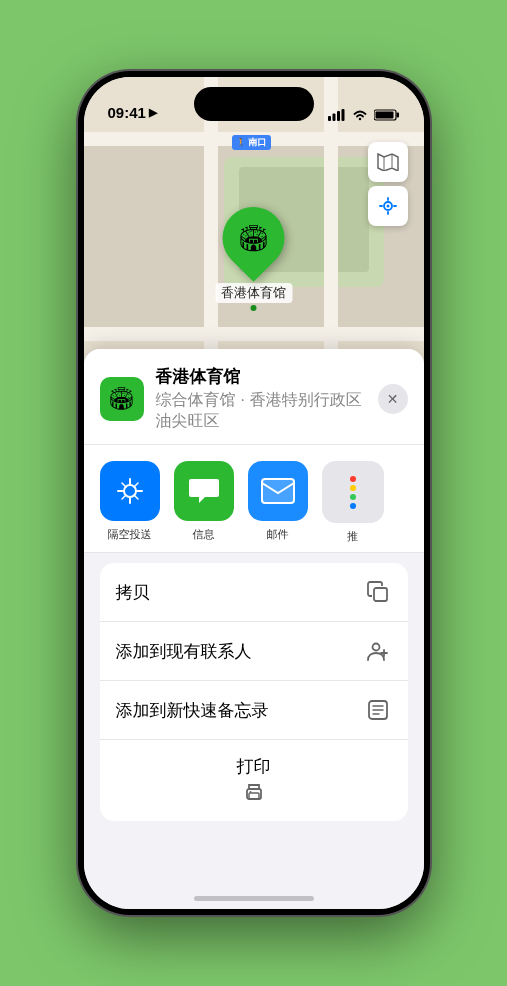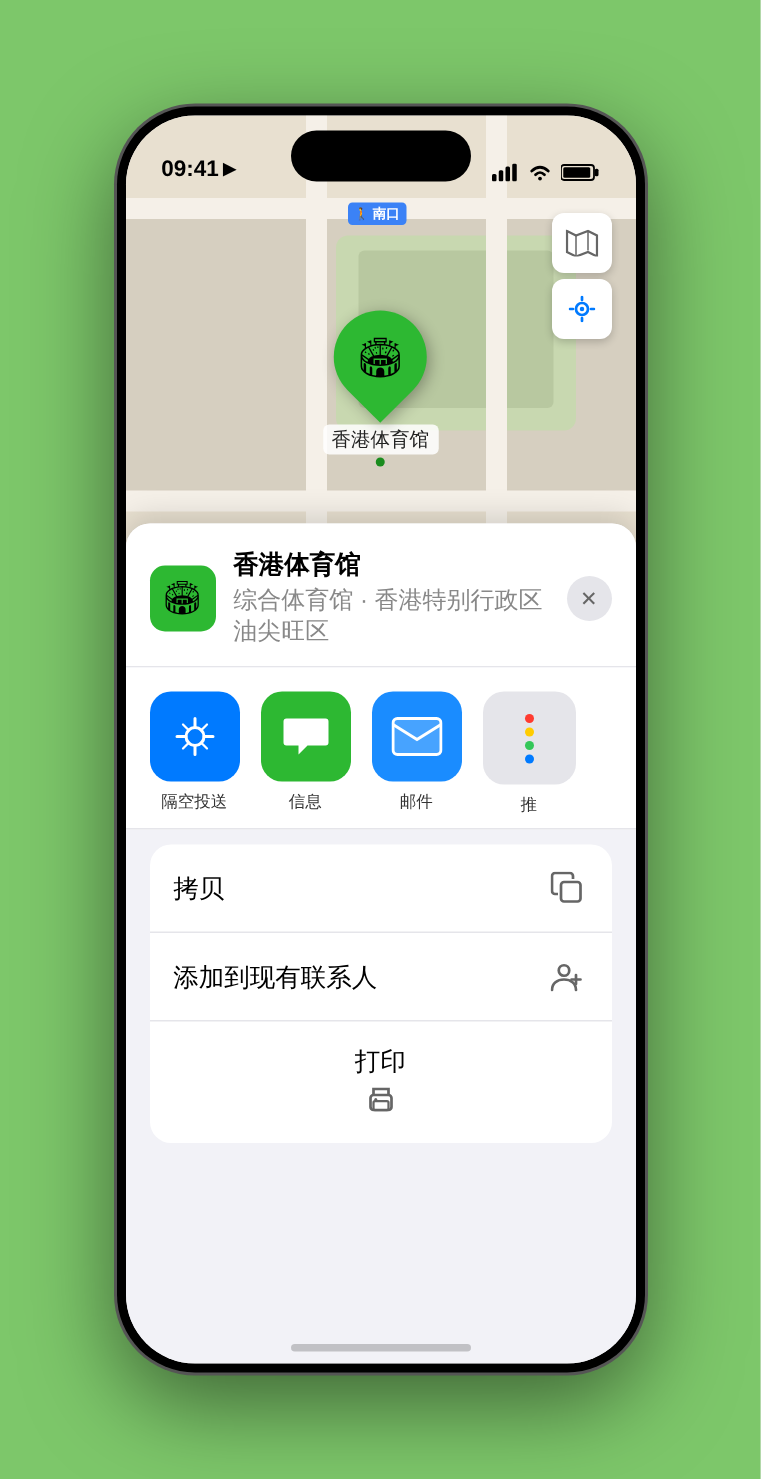--- a/index.html
+++ b/index.html
@@ -515,20 +515,29 @@
           <span class="action-text">添加到现有联系人</span>
           <div class="action-icon">
             <svg width="22" height="22" viewBox="0 0 22 22" fill="none">
               <circle cx="9" cy="7" r="3.5" stroke="#666" stroke-width="1.8"></circle>
               <path d="M1 20c0-4.5 3.5-7 8-7s8 2.5 8 7" stroke="#666" stroke-width="1.8" stroke-linecap="round"></path>
               <path d="M17 10v6M14 13h6" stroke="#666" stroke-width="1.8" stroke-linecap="round"></path>
             </svg>
           </div>
         </div>
 
+        <div class="action-item">
+          <span class="action-text">添加到新快速备忘录</span>
+          <div class="action-icon">
+            <svg width="22" height="22" viewBox="0 0 22 22" fill="none">
+              <rect x="2" y="2" width="18" height="18" rx="3" stroke="#666" stroke-width="1.8"></rect>
+              <path d="M6 7h10M6 11h10M6 15h6" stroke="#666" stroke-width="1.5" stroke-linecap="round"></path>
+            </svg>
+          </div>
+        </div>
 
         <div class="action-item">
           <span class="action-text">打印</span>
           <div class="action-icon">
             <svg width="22" height="22" viewBox="0 0 22 22" fill="none">
               <rect x="4" y="8" width="14" height="10" rx="2" stroke="#666" stroke-width="1.8"></rect>
               <path d="M6 8V4h10v4" stroke="#666" stroke-width="1.8"></path>
               <rect x="6" y="12" width="10" height="6" rx="1" stroke="#666" stroke-width="1.5"></rect>
               <circle cx="7.5" cy="11" r="1" fill="#666"></circle>
             </svg>

